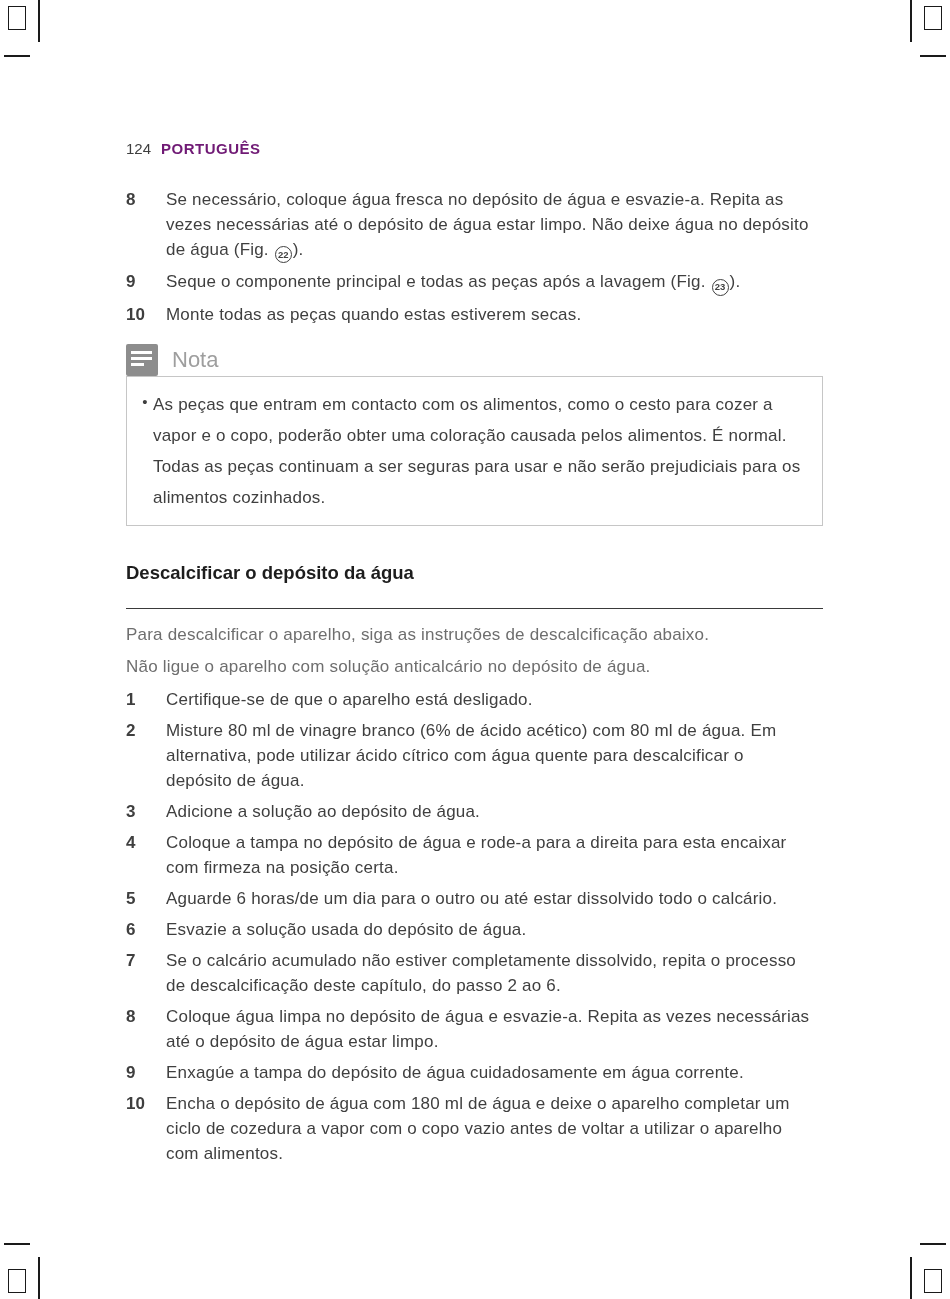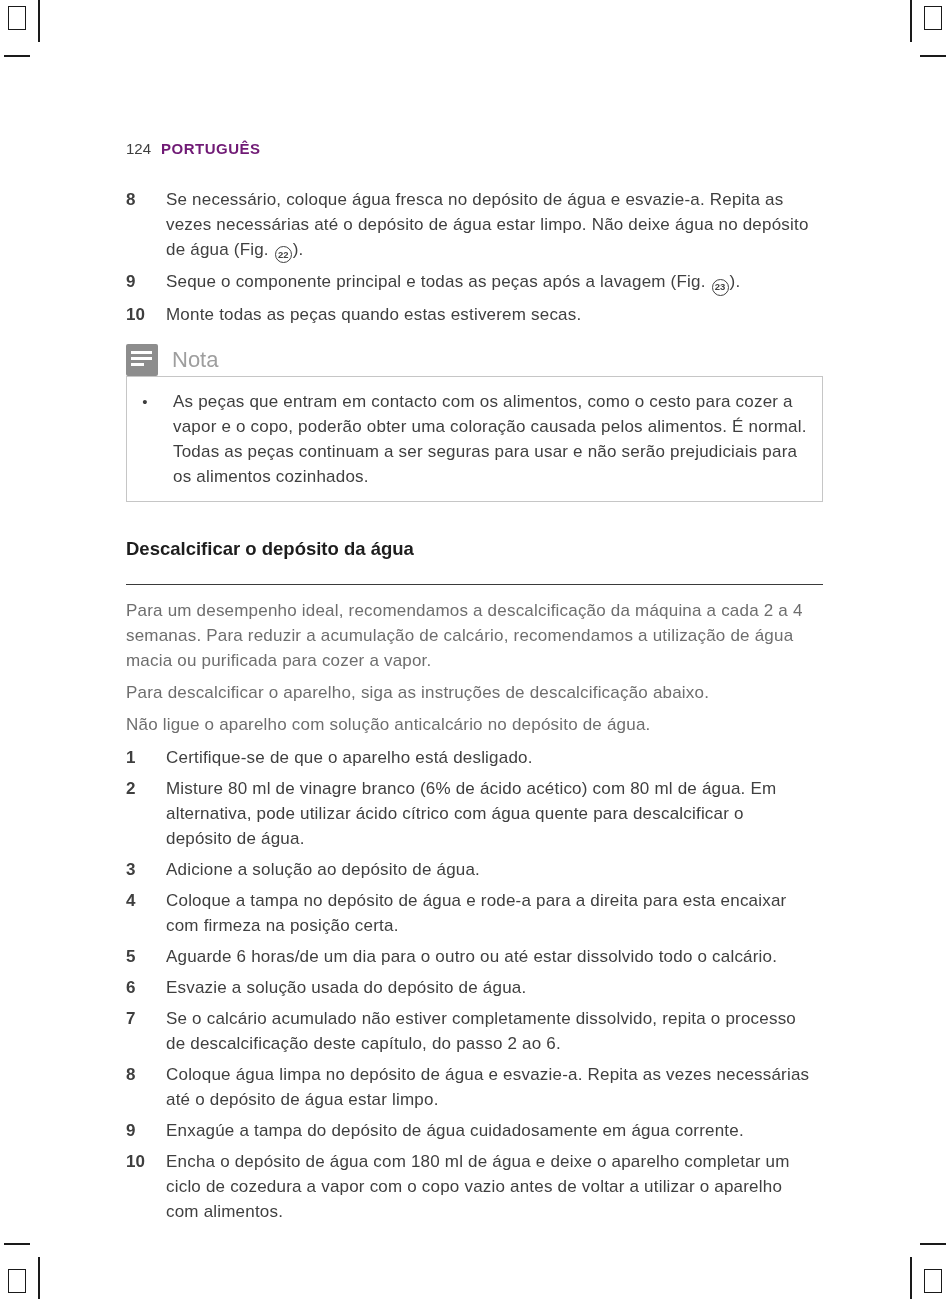--- a/index.html
+++ b/index.html
@@ -39,21 +39,21 @@
   .step-text{flex:1;max-width:645px;font-size:17px;line-height:25px;letter-spacing:.2px;color:var(--text-primary);}
   .fig-num{display:inline-flex;align-items:center;justify-content:center;width:17px;height:17px;border:1px solid var(--text-primary);border-radius:50%;font-size:9.5px;letter-spacing:0;line-height:1;vertical-align:-3px;margin:0 1px;font-weight:bold;}
 
   .note-head{display:flex;align-items:center;gap:14px;margin-top:17px;}
   .note-icon{width:32px;height:32px;display:inline-block;flex:0 0 32px;}
   .note-title{font-size:22px;color:var(--note-title);}
 
   .note-box{border:1px solid var(--box-border);padding:12px 14px 12px 10px;margin-top:0;}
   .bullet{display:flex;}
   .dot{flex:0 0 16px;width:16px;text-align:center;font-size:15px;line-height:25px;color:var(--text-primary);}
-  .bullet-text{flex:1;font-size:17px;line-height:25px;letter-spacing:.2px;color:var(--text-primary);margin-left:20px;}
+  .bullet-text{flex:1;font-size:17px;line-height:31px;letter-spacing:.2px;color:var(--text-primary);}
 
   .section-title{margin-top:36px;font-size:18.5px;font-weight:700;color:var(--heading);padding-bottom:24px;border-bottom:1px solid var(--rule);}
 
   .paras{margin-top:13px;}
   .para{font-size:17px;line-height:25px;letter-spacing:.2px;color:var(--text-secondary);margin-bottom:7px;max-width:690px;}
 
   .steps.descale{margin-top:8px;}
 </style>
 </head>
 <body>
@@ -115,21 +115,20 @@
     <div class="note-box">
         <div class="bullet">
           <span class="dot">•</span>
           <span class="bullet-text">As peças que entram em contacto com os alimentos, como o cesto para cozer a vapor e o copo, poderão obter uma coloração causada pelos alimentos. É normal. Todas as peças continuam a ser seguras para usar e não serão prejudiciais para os alimentos cozinhados.</span>
         </div>
       </div>
 
     <h2 class="section-title">Descalcificar o depósito da água</h2>
 
     <div class="paras">
-        <p class="para">Para um desempenho ideal, recomendamos a descalcificação da máquina a cada 2 a 4 semanas. Para reduzir a acumulação de calcário, recomendamos a utilização de água macia ou purificada para cozer a vapor.</p>
         <p class="para">Para descalcificar o aparelho, siga as instruções de descalcificação abaixo.</p>
         <p class="para">Não ligue o aparelho com solução anticalcário no depósito de água.</p>
       </div>
 
     <section class="steps descale">
         <div class="step">
           <span class="step-num">1</span>
           <span class="step-text">Certifique-se de que o aparelho está desligado.</span>
         </div>
         <div class="step">

